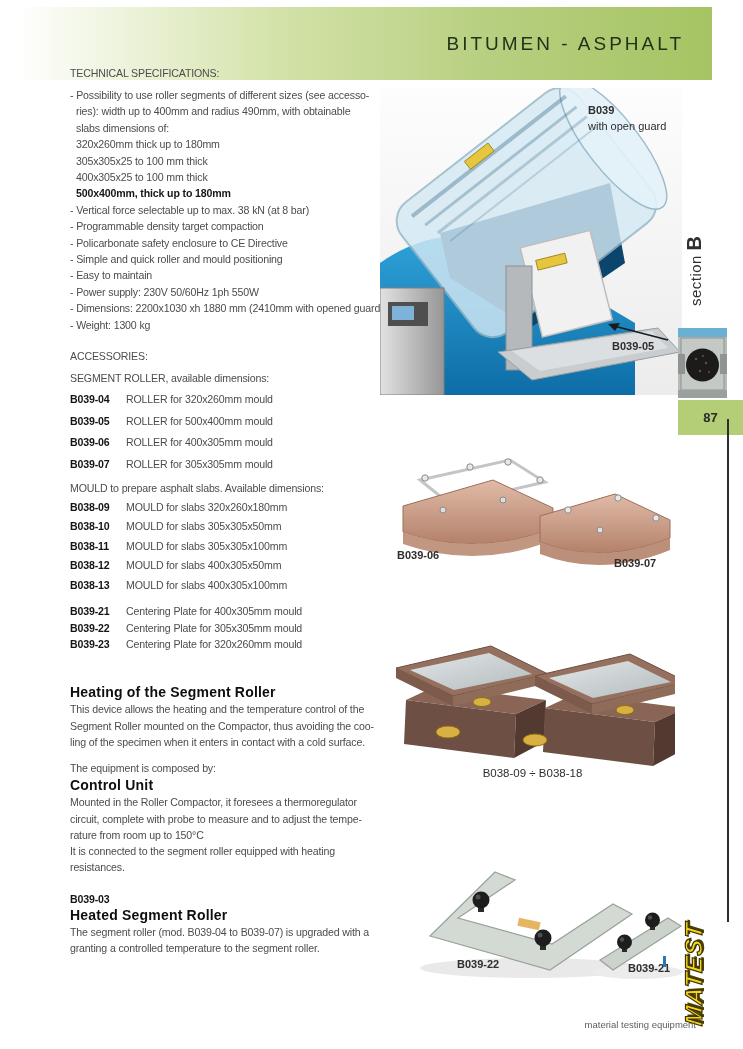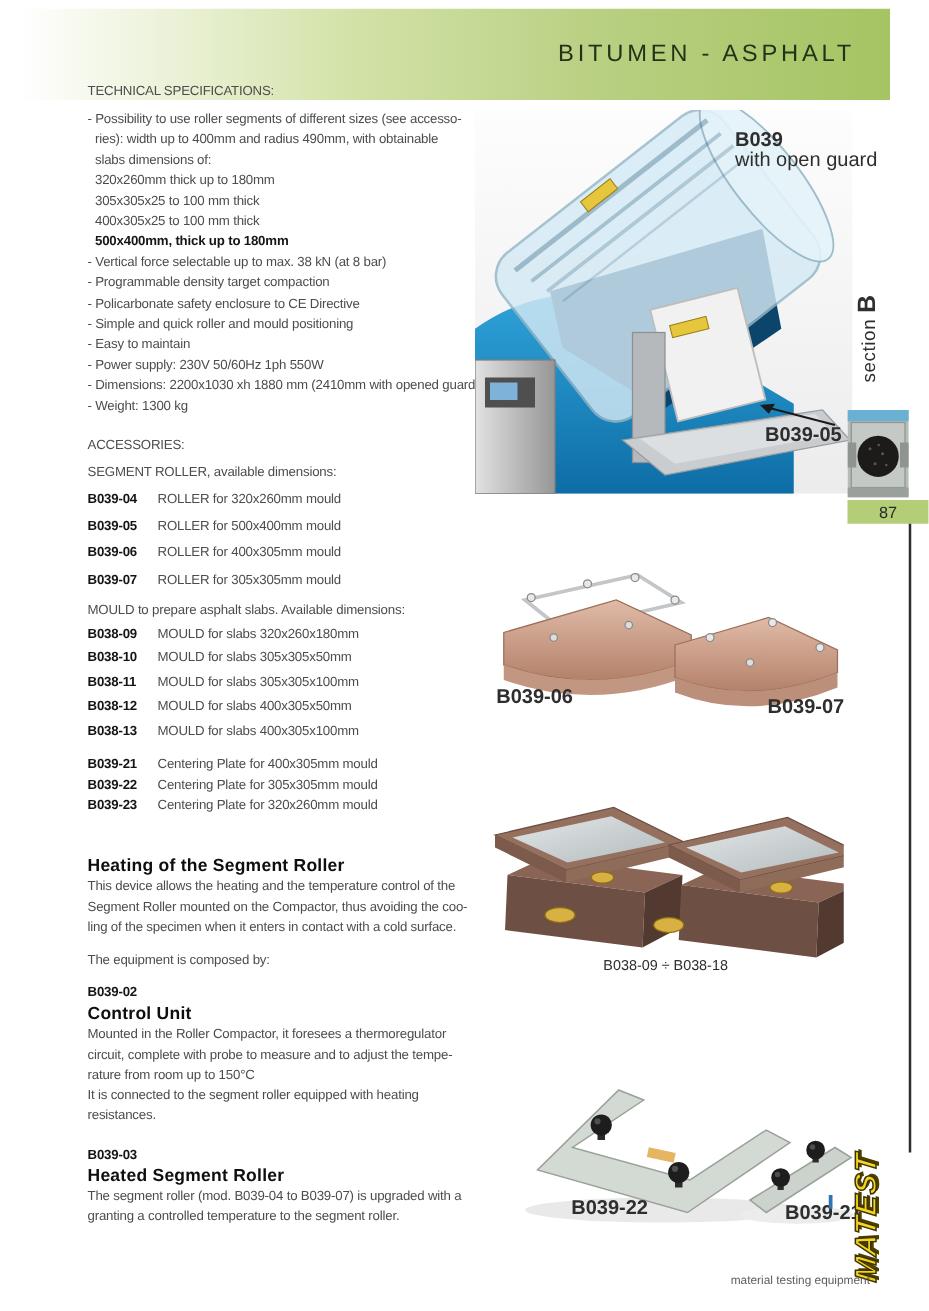--- a/index.html
+++ b/index.html
@@ -36,34 +36,34 @@
             line-height:18px; }
   .heating-title { margin-top:31px; }
   .body-line { line-height:16.3px; }
   .composed { margin-top:10px; line-height:16px; }
   .code-line { margin-top:11px; font-weight:bold; color:#141414; line-height:14px; }
   .code-line2 { margin-top:16px; font-weight:bold; color:#141414; line-height:14px; }
 
   
   .photo { position:absolute; }
   .photo svg { display:block; }
-  .photo-label { position:absolute; font-size:16px; color:#2e2e2e; white-space:nowrap;text-align:right; }
+  .photo-label { position:absolute; font-size:11px; color:#2e2e2e; white-space:nowrap;text-align:right; }
   .lbl-bold { font-weight:bold; }
   .lbl-semi { font-weight:600; }
   .caption-center { position:absolute; left:390px; top:767px; width:285px; text-align:center;
                     font-size:11.5px; color:#2e2e2e; }
 
   
   .section-label { position:absolute; left:636px; top:258px; width:120px; height:26px;
     text-align:center; transform:rotate(-90deg); color:#2f2f2f; font-size:15px;
     letter-spacing:0.5px; white-space:nowrap; }
   .section-label b { font-size:20px; letter-spacing:0; }
   .thumb { position:absolute; left:678px; top:328px; width:49px; height:70px; }
-  .page-badge { position:absolute; left:678px; top:400px; width:65px; height:19px;
-    background:#b4cd77; color:#2b2b2b; font-weight:normal; font-size:13px;
+  .page-badge { position:absolute; left:678px; top:400px; width:65px; height:35px;
+    background:#b4cd77; color:#2b2b2b; font-weight:bold; font-size:13px;
     display:flex; align-items:center; justify-content:center; }
   .vline { position:absolute; left:727px; top:419px; width:2px; height:503px; background:#2d2d2d; }
   .blue-tick { position:absolute; left:663px; top:956px; width:3px; height:11px; background:#2f74b5; }
   .matest-logo { position:absolute; left:638px; top:961px; width:110px; height:26px;
     text-align:center; transform:rotate(-90deg) skewX(-6deg); font-size:24px; font-weight:bold;
     font-style:italic; letter-spacing:1px; color:#f4d41e;
     -webkit-text-stroke:1.2px #3d3200; text-shadow:2px 2px 0 #4a4000; }
   .tagline { position:absolute; left:488px; top:1019px; width:208px; text-align:right;
     font-size:9.5px; color:#5e5e5e; }
 </style>
@@ -151,21 +151,20 @@
         <span class="desc">Centering Plate for 320x260mm mould</span>
       </div>
     </div>
 
     <div class="h-bold heating-title">Heating of the Segment Roller</div>
     <div class="body-line">This device allows the heating and the temperature control of the</div>
     <div class="body-line">Segment Roller mounted on the Compactor, thus avoiding the coo-</div>
     <div class="body-line">ling of the specimen when it enters in contact with a cold surface.</div>
     <div class="composed">The equipment is composed by:</div>
 
-    <div class="code-line">B039-02</div>
     <div class="h-bold">Control Unit</div>
     <div class="body-line">Mounted in the Roller Compactor, it foresees a thermoregulator</div>
     <div class="body-line">circuit, complete with probe to measure and to adjust the tempe-</div>
     <div class="body-line">rature from room up to 150°C</div>
     <div class="body-line">It is connected to the segment roller equipped with heating</div>
     <div class="body-line">resistances.</div>
 
     <div class="code-line2">B039-03</div>
     <div class="h-bold">Heated Segment Roller</div>
     <div class="body-line">The segment roller (mod. B039-04 to B039-07) is upgraded with a</div>

